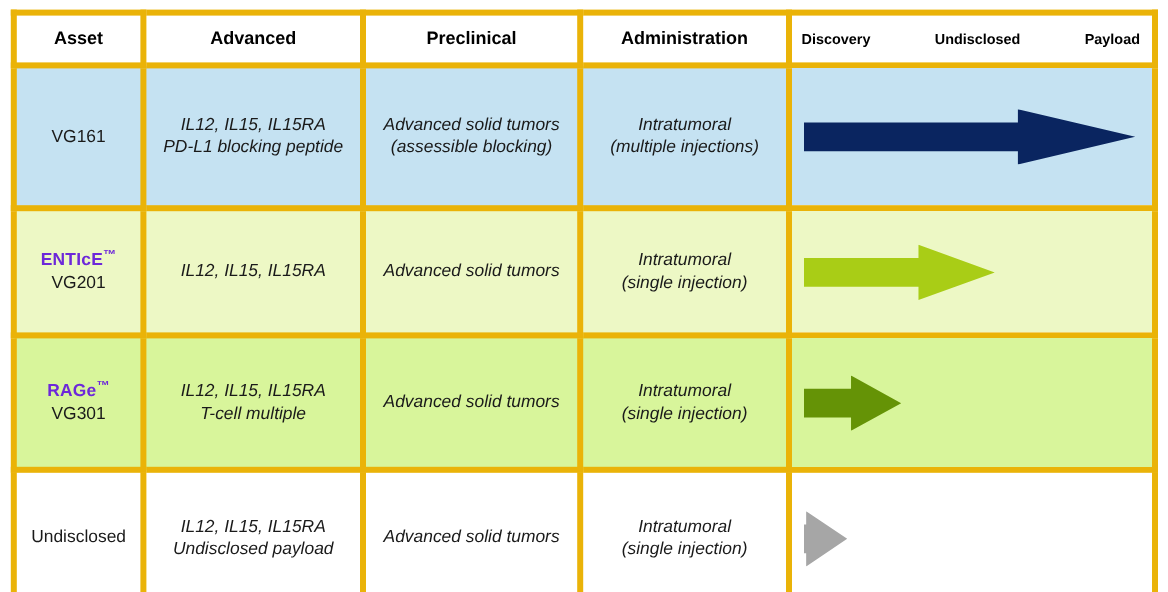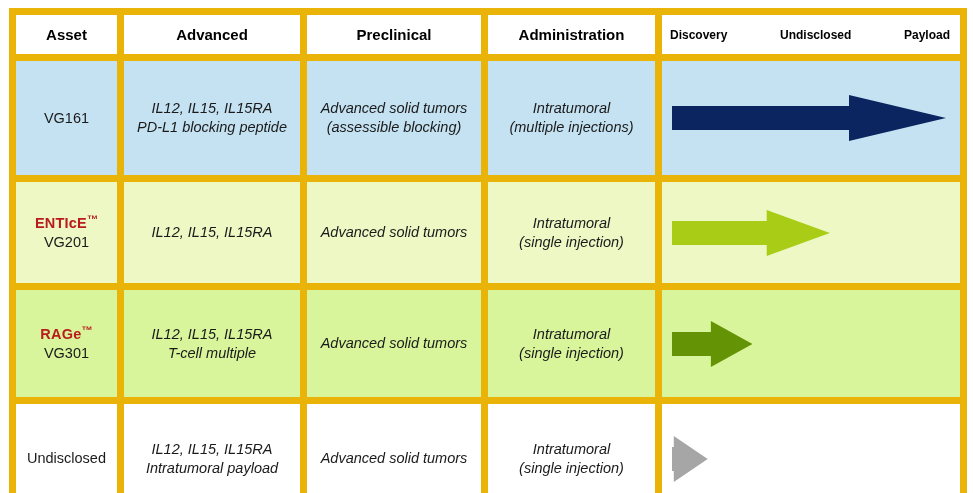--- a/index.html
+++ b/index.html
@@ -15,21 +15,21 @@
   }
   #pipeline-table {
     position: absolute;
     left: 9px;
     top: 8px;
     width: 951px;
     border-collapse: collapse;
     table-layout: fixed;
   }
   #pipeline-table td, #pipeline-table th {
-    border: 7px solid #eab308;
+    border: 5px solid #eab308;
     padding: 0;
     vertical-align: middle;
     text-align: center;
   }
   .col-asset    { width: 108px; }
   .col-payload  { width: 183px; }
   .col-ind      { width: 181px; }
   .col-admin    { width: 174px; }
   .col-prog     { width: 305px; }
 
@@ -61,21 +61,21 @@
     line-height: 19px;
   }
   .cell-lines {
     padding: 4px 6px;
     box-sizing: border-box;
   }
   .cell-lines .ln { display: block; white-space: nowrap; font-style: italic; }
 
   .brand {
     display: block;
-    color: #b91c1c;
+    color: #6d28d9;
     font-weight: bold;
     font-size: 14.5px;
     letter-spacing: 0.2px;
   }
   .brand .tm {
     font-size: 11px;
     vertical-align: top;
     line-height: 1;
   }
   .code { display: block; }
@@ -239,21 +239,21 @@
       </tr>
       <tr class="row-white r4">
         <td>
           <div class="cell-lines">
             <span class="code">Undisclosed</span>
           </div>
         </td>
         <td>
           <div class="cell-lines">
             <span class="ln">IL12, IL15, IL15RA</span>
-            <span class="ln">Intratumoral payload</span>
+            <span class="ln">Undisclosed payload</span>
           </div>
         </td>
         <td>
           <div class="cell-lines">
             <span class="ln">Advanced solid tumors</span>
           </div>
         </td>
         <td>
           <div class="cell-lines">
             <span class="ln">Intratumoral</span>

